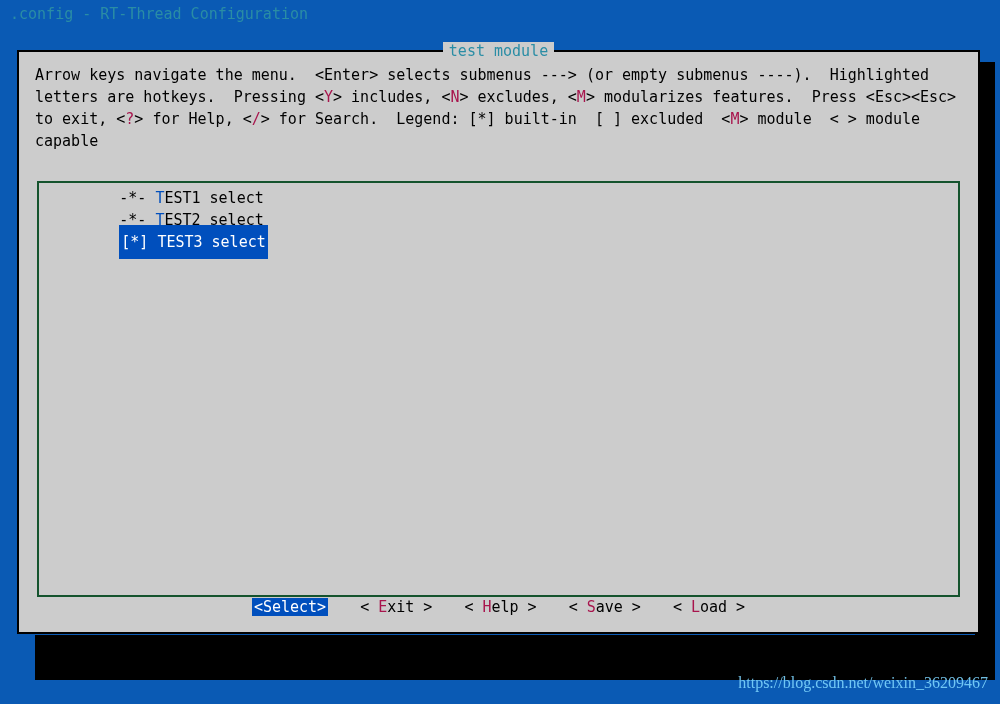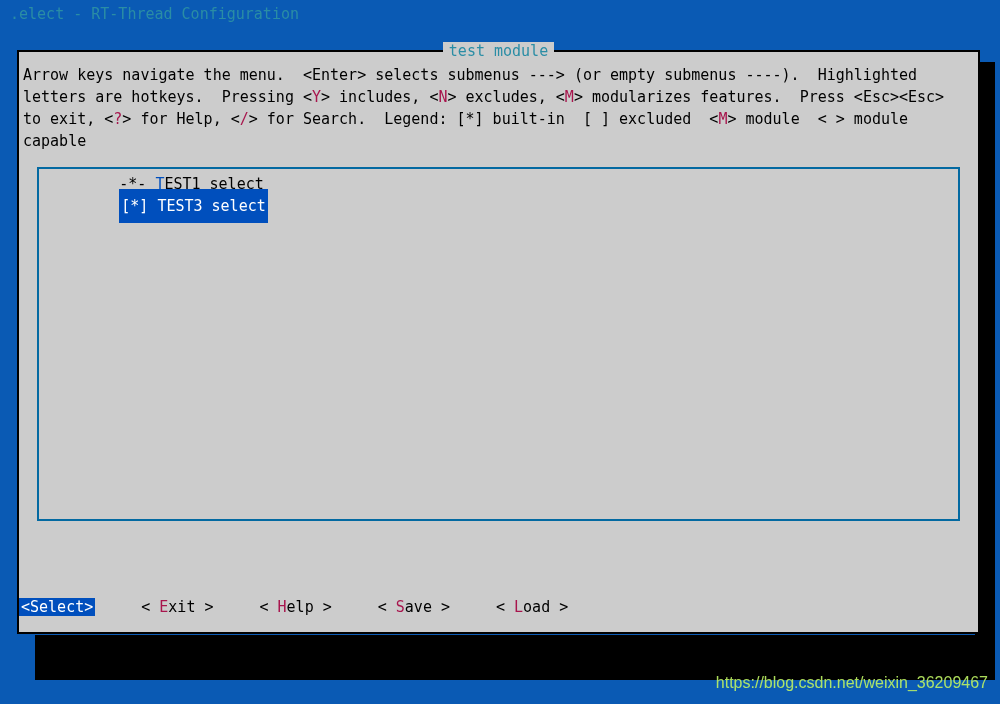--- a/index.html
+++ b/index.html
@@ -62,82 +62,84 @@
     top: -12px; left: 0; right: 0;
     text-align: center;
     font-size: 15px;
   }
   .boxtitle span {
     background: var(--term-gray);
     padding: 0 6px;
     color: var(--title-cyan);
   }
   .help {
-    padding: 12px 18px 6px 4px;
+    padding: 12px 18px 6px 16px;
     white-space: pre-wrap;
   }
   .help .hk { color: var(--hotkey); }
   .menu-box {
-    margin: 9px 18px 0 18px;
-    height: 354px;
-    border: 2px solid #0369a1;
+    margin: 23px 18px 0 18px;
+    height: 416px;
+    border: 2px solid #14532d;
     background: var(--term-gray);
     padding: 4px 8px;
   }
   .menu-item {
     white-space: pre;
   }
   .menu-item .hk { color: var(--hotkey-menu); }
   .menu-item.sel .line {
     background: var(--sel-bg);
     color: var(--sel-fg);
     padding: 8px 2px;
   }
   .menu-item.sel .hk { color: var(--sel-fg); }
   .buttons {
     position: absolute;
     bottom: 14px; left: 0; right: 0;
     display: flex;
-    gap: 46px;
+    justify-content: center;
+    gap: 32px;
     margin-top: 24px;
   }
   .btn { white-space: pre; }
   .btn .hk { color: var(--hotkey); }
   .btn.sel .lbl {
     background: var(--sel-bg);
     color: var(--sel-fg);
     padding: 0 2px;
   }
   .btn.sel .hk { color: var(--sel-fg); }
   .watermark {
     position: absolute;
     right: 12px; bottom: 10px;
-    color: #bef264;
-    font-family: Liberation Sans, sans-serif;
+    color: #7dd3fc;
+    font-family: Liberation Serif, serif;
     font-size: 16px;
     opacity: 0.9;
   }
 </style>
 </head>
 <body>
 
 <div class="header">
-  <div>.elect - RT-Thread Configuration</div>
+  <div>.config - RT-Thread Configuration</div>
 </div>
 
 <div class="win-shadow"></div>
 <div class="win-shadow2"></div>
 
 <div class="window">
   <div class="boxtitle">
     <span>test module</span>
   </div>
   <div class="help" id="help">Arrow keys navigate the menu.  &lt;Enter&gt; selects submenus ---&gt; (or empty submenus ----).  Highlighted letters are hotkeys.  Pressing &lt;<span class="hk">Y</span>&gt; includes, &lt;<span class="hk">N</span>&gt; excludes, &lt;<span class="hk">M</span>&gt; modularizes features.  Press &lt;Esc&gt;&lt;Esc&gt; to exit, &lt;<span class="hk">?</span>&gt; for Help, &lt;<span class="hk">/</span>&gt; for Search.  Legend: [*] built-in  [ ] excluded  &lt;<span class="hk">M</span>&gt; module  &lt; &gt; module capable</div>
   <div class="menu-box" id="menu">
       <div class="menu-item">        -*- <span class="hk">T</span>EST1 select</div>
+      <div class="menu-item">        -*- <span class="hk">T</span>EST2 select</div>
       <div class="menu-item sel">        <span class="line">[*] <span class="hk">T</span>EST3 select</span></div>
     </div>
   <div class="buttons" id="buttons">
       <div class="btn sel"><span class="lbl">&lt;<span class="hk">S</span>elect&gt;</span></div>
       <div class="btn">&lt; <span class="hk">E</span>xit &gt;</div>
       <div class="btn">&lt; <span class="hk">H</span>elp &gt;</div>
       <div class="btn">&lt; <span class="hk">S</span>ave &gt;</div>
       <div class="btn">&lt; <span class="hk">L</span>oad &gt;</div>
     </div>
 </div>

